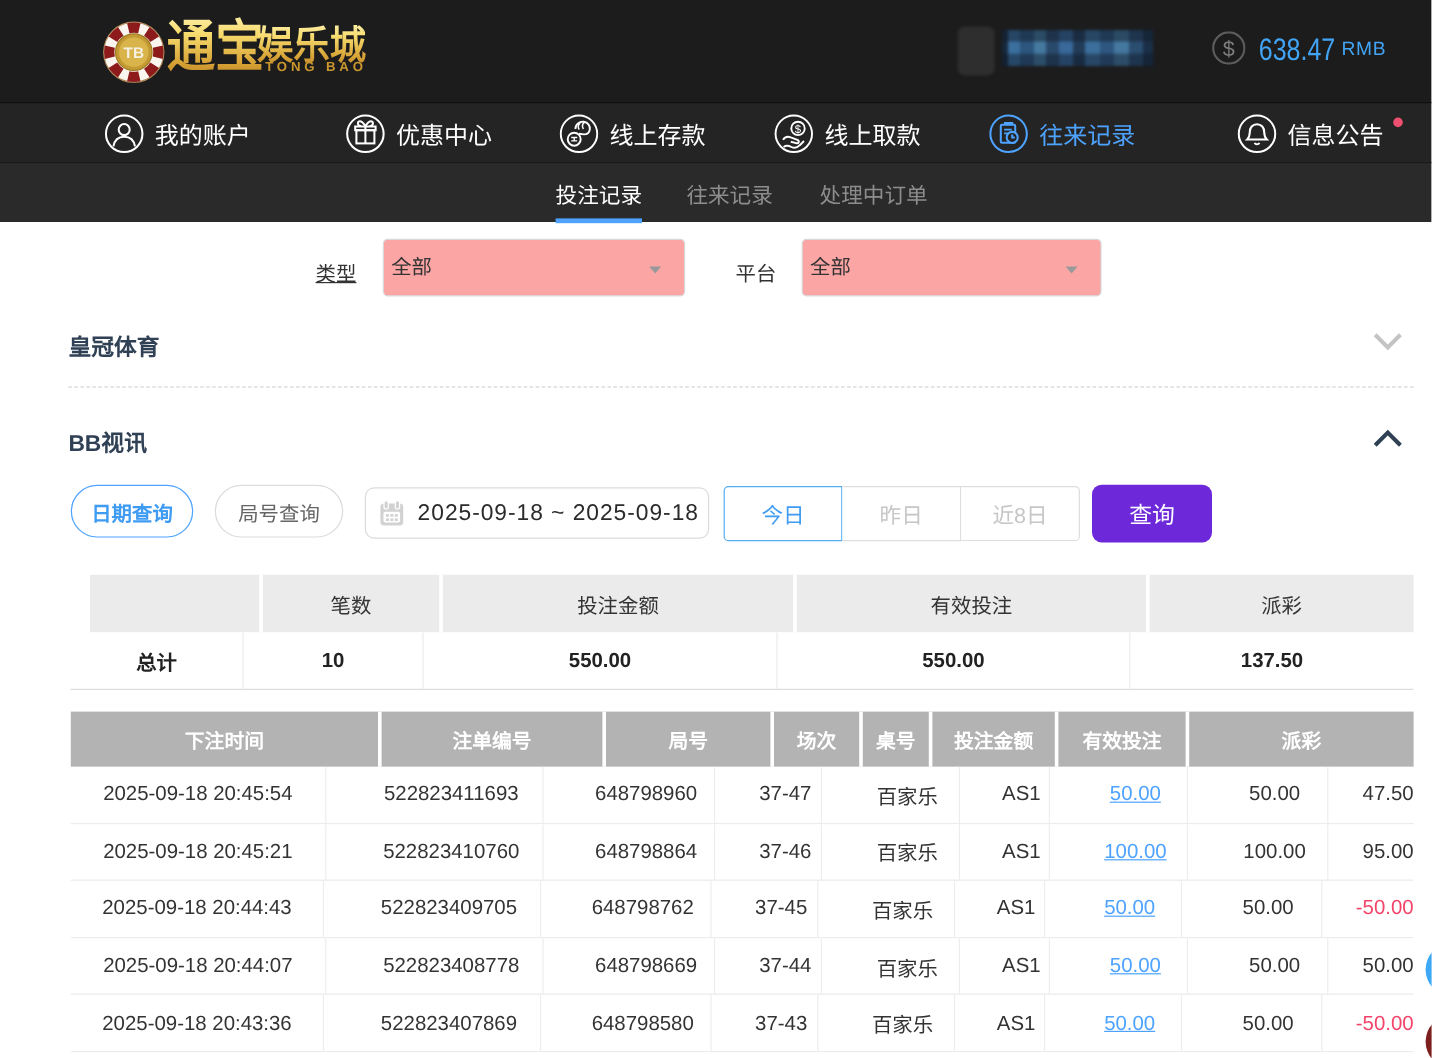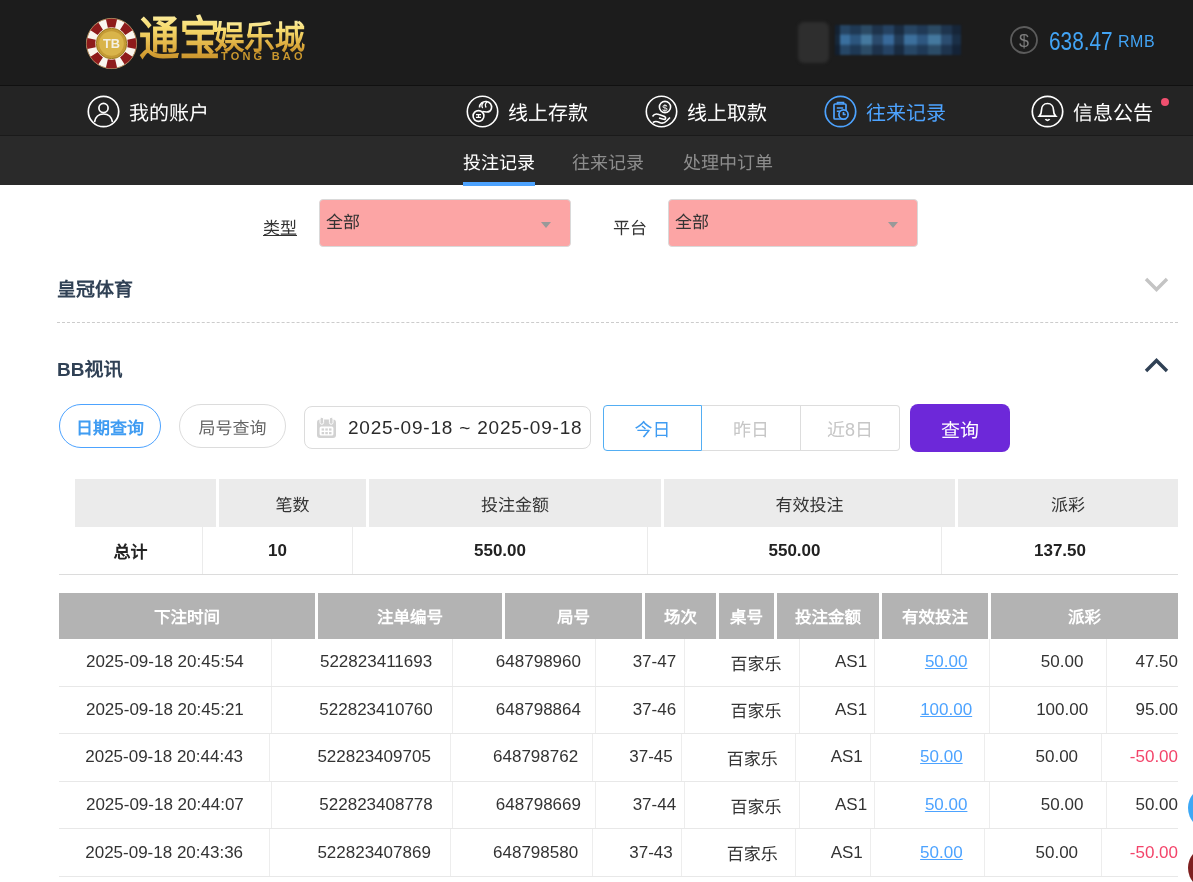--- a/index.html
+++ b/index.html
@@ -99,20 +99,29 @@
   </div>
 
   <div id="nav">
     <div class="navitem" style="left:87px;">
       <svg width="33" height="33" viewBox="0 0 33 33" fill="none" stroke="#fff" stroke-width="1.7">
         <circle cx="16.5" cy="16.5" r="15.2"></circle>
         <circle cx="16.5" cy="13" r="4.6"></circle>
         <path d="M7.5 27 C8.5 21.5 12 19 16.5 19 C21 19 24.5 21.5 25.5 27"></path>
       </svg>
       <span>我的账户</span>
+    </div>
+    <div class="navitem" style="left:288px;">
+      <svg width="33" height="33" viewBox="0 0 33 33" fill="none" stroke="#fff" stroke-width="1.7">
+        <circle cx="16.5" cy="16.5" r="15.2"></circle>
+        <rect x="9" y="13.5" width="15" height="11"></rect>
+        <path d="M8 10.5 h17 v3 h-17 z"></path>
+        <path d="M16.5 10.5 v14 M13 10 c-3.5 0 -3.5 -4 -1 -4 c2 0 3 2 4.5 4 c1.5 -2 2.5 -4 4.5 -4 c2.5 0 2.5 4 -1 4"></path>
+      </svg>
+      <span>优惠中心</span>
     </div>
     <div class="navitem" style="left:466px;">
       <svg width="33" height="33" viewBox="0 0 33 33" fill="none" stroke="#fff" stroke-width="1.6">
         <circle cx="16.5" cy="16.5" r="15.2"></circle>
         <circle cx="12.5" cy="21" r="5.4"></circle>
         <path d="M10 19.6 h5 m-5 2.8 h5 m-2.5 -2.8 v2.8" stroke-width="1.2"></path>
         <path d="M13.5 12.5 c0 -4 3.5 -6.5 7 -6 c3.5 0.5 5.5 3.5 5 6.5 c-0.4 2.4 -2.4 4 -4.8 4 l-4.2 -0.5"></path>
         <path d="M17.5 7.5 c-1.8 1.2 -2.2 3.8 -0.8 5.5 m4.3 -6 c-1.8 1.2 -2.2 3.8 -0.8 5.5" stroke-width="1.3"></path>
       </svg>
       <span>线上存款</span>

